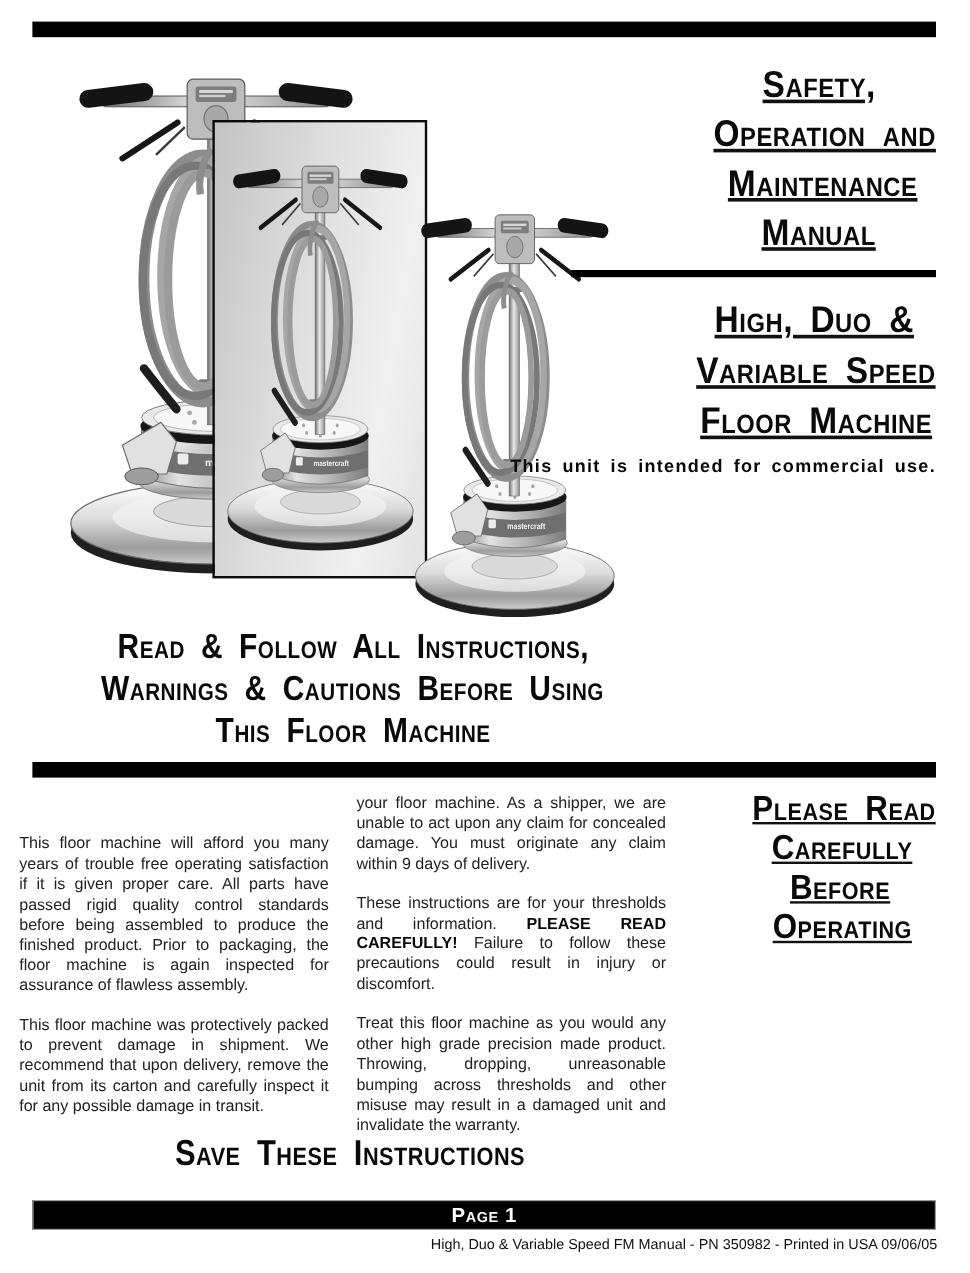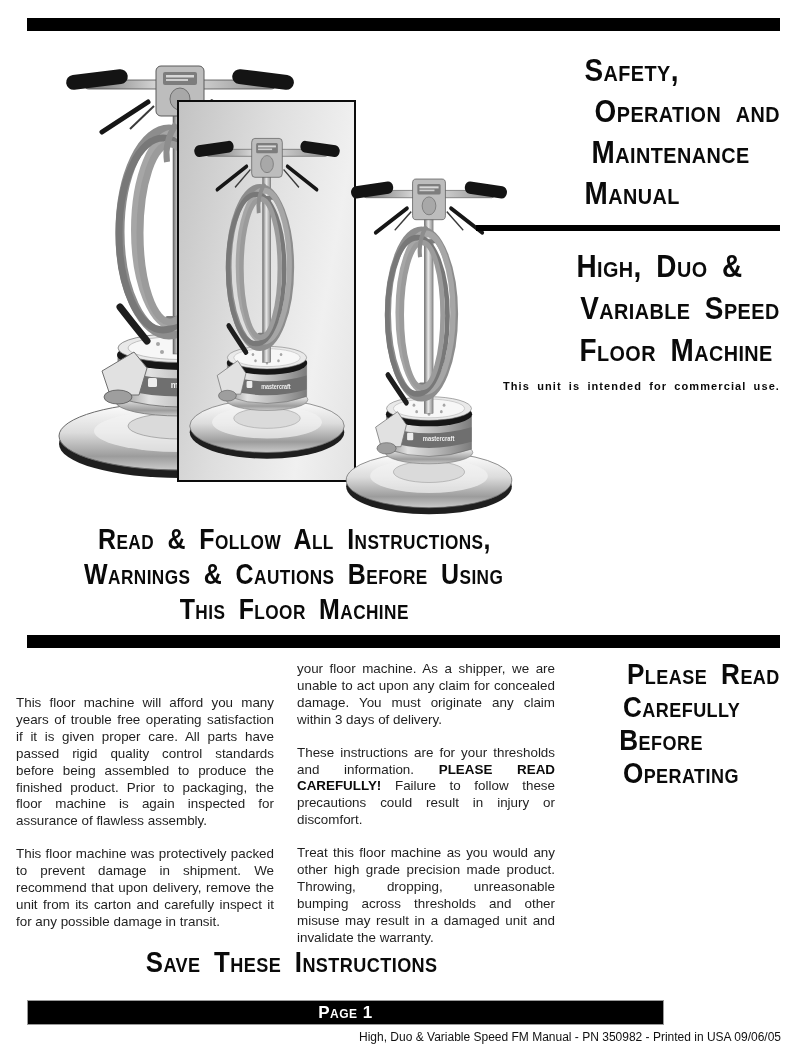--- a/index.html
+++ b/index.html
@@ -8,46 +8,46 @@
     font-family:"Liberation Sans", sans-serif;color:#111;overflow:hidden;
   }
   .abs{position:absolute;}
   .bar{background:#000;}
   
   .disp{
     font-weight:700;font-variant:small-caps;color:#0a0a0a;
     white-space:nowrap;letter-spacing:.5px;word-spacing:7px;
   }
   .stack{display:flex;flex-direction:column;}
-  .stack.right{align-items:flex-start;text-align:right;}
+  .stack.right{align-items:center;text-align:right;text-decoration:underline;}
   .stack.center{align-items:center;text-align:center;}
   .stack.right .disp{transform:scaleX(.9);transform-origin:100% 50%;}
   .stack.center .disp{transform:scaleX(.86);transform-origin:50% 50%;}
 
   .title-block{right:28px;top:50px;}
   .title-block .disp{font-size:31px;line-height:41px;}
   .title-rule{left:476px;top:225px;width:304px;height:6px;}
   .model-block{right:28px;top:246px;}
   .model-block .disp{font-size:31px;line-height:42px;}
   .commercial-note{
-    right:28px;top:380px;font-weight:700;font-size:11px;
+    right:28px;top:380px;font-weight:700;font-size:15px;
     letter-spacing:1.1px;word-spacing:3px;white-space:nowrap;color:#0a0a0a;
   }
   .instructions-heading{left:14px;top:522px;width:560px;}
   .instructions-heading .disp{font-size:29px;line-height:35px;}
   .aside-block{right:28px;top:658px;}
   .aside-block .disp{font-size:29px;line-height:33px;}
   .save-heading{left:27px;top:944px;width:530px;}
   .save-heading .disp{font-size:30px;line-height:36px;}
 
   
   .top-rule{left:27px;top:18px;width:753px;height:13px;}
   .mid-rule{left:27px;top:635px;width:753px;height:13px;}
   .page-bar{
-    left:27px;top:1000px;width:637px;height:25px;background:#000;
+    left:27px;top:1000px;width:753px;height:25px;background:#000;
     border:1px solid #9a9a9a;box-sizing:border-box;
     color:#fff;text-align:center;font-weight:700;font-variant:small-caps;
     font-size:17px;line-height:23px;letter-spacing:.5px;
   }
   .manual-info{
     right:27px;top:1030px;font-size:12px;color:#101010;
     white-space:nowrap;
   }
 
   
@@ -186,21 +186,21 @@
 </div>
 
 <div class="abs bar mid-rule"></div>
 
 <div class="abs col col-left">
   <p>This floor machine will afford you many years of trouble free operating satisfaction if it is given proper care. All parts have passed rigid quality control standards before being assembled to produce the finished product. Prior to packaging, the floor machine is again inspected for assurance of flawless assembly.</p>
   <p>This floor machine was protectively packed to prevent damage in shipment. We recommend that upon delivery, remove the unit from its carton and carefully inspect it for any possible damage in transit.</p>
 </div>
 
 <div class="abs col col-right">
-  <p>your floor machine. As a shipper, we are unable to act upon any claim for concealed damage. You must originate any claim within 3 days of delivery.</p>
+  <p>your floor machine. As a shipper, we are unable to act upon any claim for concealed damage. You must originate any claim within 9 days of delivery.</p>
   <p><span>These instructions are for your thresholds and information. </span><b>PLEASE READ CAREFULLY!</b><span> Failure to follow these precautions could result in injury or discomfort.</span></p>
   <p>Treat this floor machine as you would any other high grade precision made product. Throwing, dropping, unreasonable bumping across thresholds and other misuse may result in a damaged unit and invalidate the warranty.</p>
 </div>
 
 <div class="abs stack right aside-block">
   <div class="disp">Please Read</div>
   <div class="disp">Carefully</div>
   <div class="disp">Before</div>
   <div class="disp">Operating</div>
 </div>

